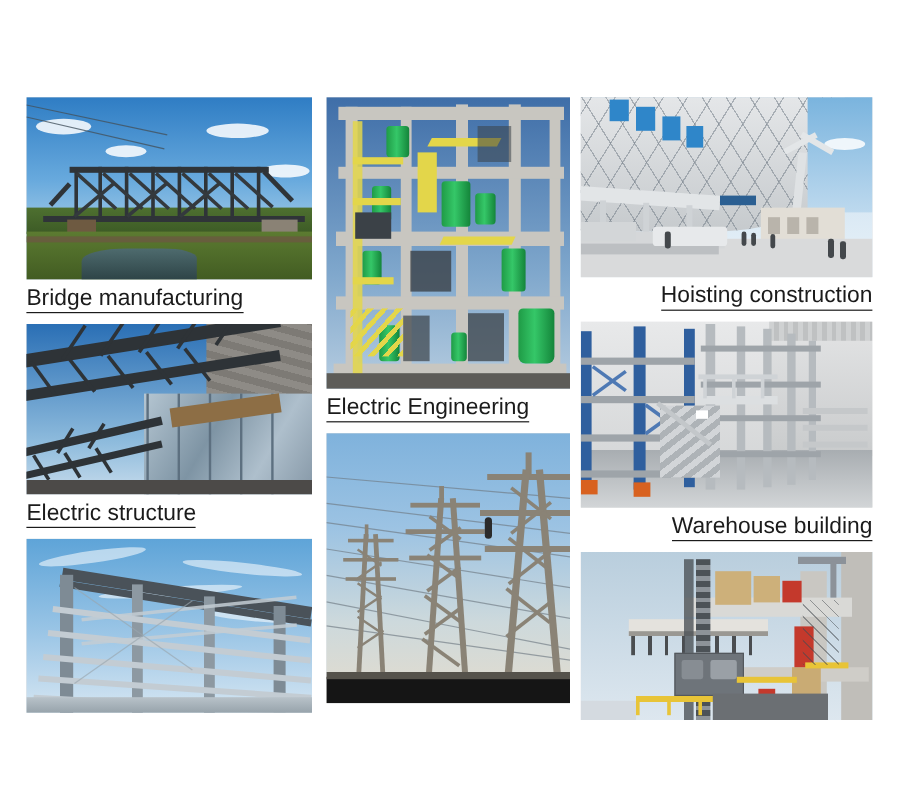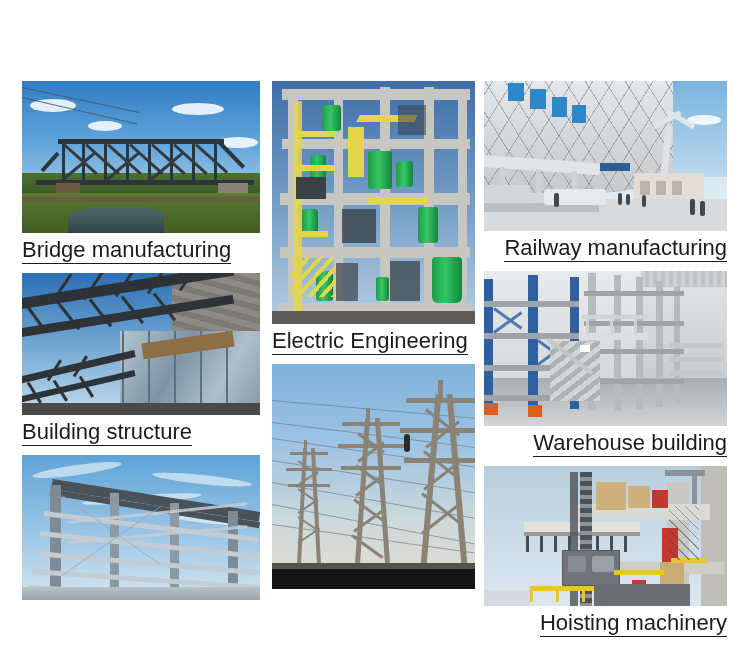--- a/index.html
+++ b/index.html
@@ -35,21 +35,21 @@
   .col-right{left:484px;width:243px;}
 
   .cell{position:relative;}
   .shot{
     position:relative;width:100%;overflow:hidden;
     background:#cfd6db;
   }
   .shot > .sky{position:absolute;left:0;top:0;width:100%;height:100%;}
 
   .caption{
-    font-size:22px;color:#1b1b1b;line-height:1;
+    font-size:19px;color:#1b1b1b;line-height:1;
     padding-top:6px;padding-bottom:4px;
     white-space:nowrap;
   }
   .caption span{
     border-bottom:1.4px solid #1b1b1b;
     padding-bottom:2px;
     display:inline-block;
   }
   .cap-left{text-align:left;}
   .cap-right{text-align:right;}
@@ -216,21 +216,21 @@
           <div class="archdark" style="left:6px;top:108px;width:24px;height:3px;transform:rotate(58deg);transform-origin:left center;"></div>
           <div class="archdark" style="left:26px;top:106px;width:24px;height:3px;transform:rotate(-58deg);transform-origin:left center;"></div>
           <div class="archdark" style="left:32px;top:106px;width:24px;height:3px;transform:rotate(58deg);transform-origin:left center;"></div>
           <div class="archdark" style="left:52px;top:102px;width:24px;height:3px;transform:rotate(-58deg);transform-origin:left center;"></div>
           <div class="archdark" style="left:58px;top:102px;width:24px;height:3px;transform:rotate(58deg);transform-origin:left center;"></div>
 
           <div class="abs" style="left:120px;top:64px;width:92px;height:16px;background:#8d6e45;transform:rotate(-8deg);"></div>
           <div class="abs" style="left:0;top:130px;width:238px;height:12px;background:#4c4a48;"></div>
         </div>
         <div class="caption cap-left">
-          <span>Building structure</span>
+          <span>Electric structure</span>
         </div>
       </div>
 
       <div class="cell" style="margin-top:5px">
         <div class="shot" style="height:145px">
           <div class="sky sky-ws"></div>
           <div class="wisp" style="left:10px;top:10px;width:90px;height:10px;transform:rotate(-8deg);"></div>
           <div class="wisp" style="left:130px;top:20px;width:100px;height:9px;transform:rotate(6deg);"></div>
           <div class="wisp" style="left:60px;top:40px;width:120px;height:8px;transform:rotate(-4deg);"></div>
           <div class="wisp" style="left:150px;top:62px;width:86px;height:7px;transform:rotate(5deg);"></div>
@@ -419,21 +419,21 @@
           <div class="abs" style="left:116px;top:82px;width:30px;height:8px;background:#2b5f92;"></div>
 
           <div class="person" style="left:134px;top:112px;width:4px;height:12px;"></div>
           <div class="person" style="left:142px;top:113px;width:4px;height:11px;"></div>
           <div class="person" style="left:158px;top:114px;width:4px;height:12px;"></div>
           <div class="person" style="left:206px;top:118px;width:5px;height:16px;"></div>
           <div class="person" style="left:216px;top:120px;width:5px;height:15px;"></div>
           <div class="person" style="left:70px;top:112px;width:5px;height:14px;"></div>
         </div>
         <div class="caption cap-right">
-          <span>Railway manufacturing</span>
+          <span>Hoisting construction</span>
         </div>
       </div>
 
       <div class="cell" style="margin-top:5px">
         <div class="shot wh-bg" style="height:155px">
 
           <div class="abs" style="right:0;top:0;width:86px;height:112px;background:linear-gradient(#e3e4e5,#c9cbcc);"></div>
           <div class="abs" style="right:0;top:0;width:86px;height:16px;background:repeating-linear-gradient(90deg,#cfd1d2 0 4px,#bfc1c2 4px 8px);"></div>
 
           <div class="floorw" style="left:0;bottom:0;width:243px;height:48px;"></div>
@@ -524,20 +524,17 @@
 
           <div class="abs" style="right:22px;top:4px;width:40px;height:6px;background:#8c9299;"></div>
           <div class="abs" style="right:30px;top:8px;width:5px;height:30px;background:#8c9299;"></div>
 
           <div class="abs" style="right:28px;top:40px;width:30px;height:54px;
                background:repeating-linear-gradient(45deg,rgba(70,75,80,.5) 0 1px,transparent 1px 7px);"></div>
 
           <div class="abs" style="left:110px;bottom:0;width:96px;height:22px;background:#6b6f73;"></div>
           <div class="abs" style="left:0;bottom:0;width:46px;height:16px;background:#d4dae0;"></div>
         </div>
-        <div class="caption cap-right">
-          <span>Hoisting machinery</span>
-        </div>
       </div>
     </div>
 
   </div>
 </div>
 
 </body></html>

